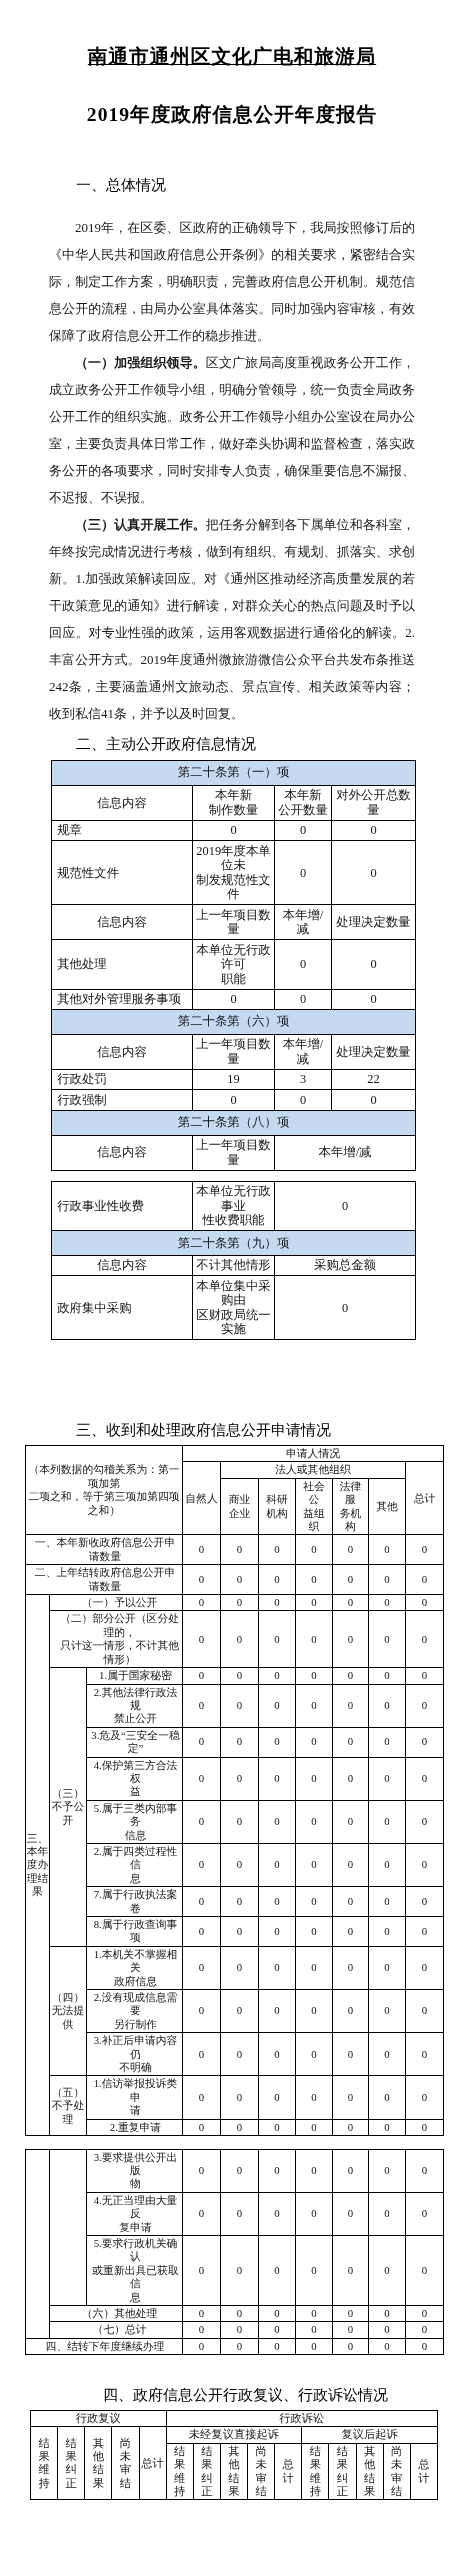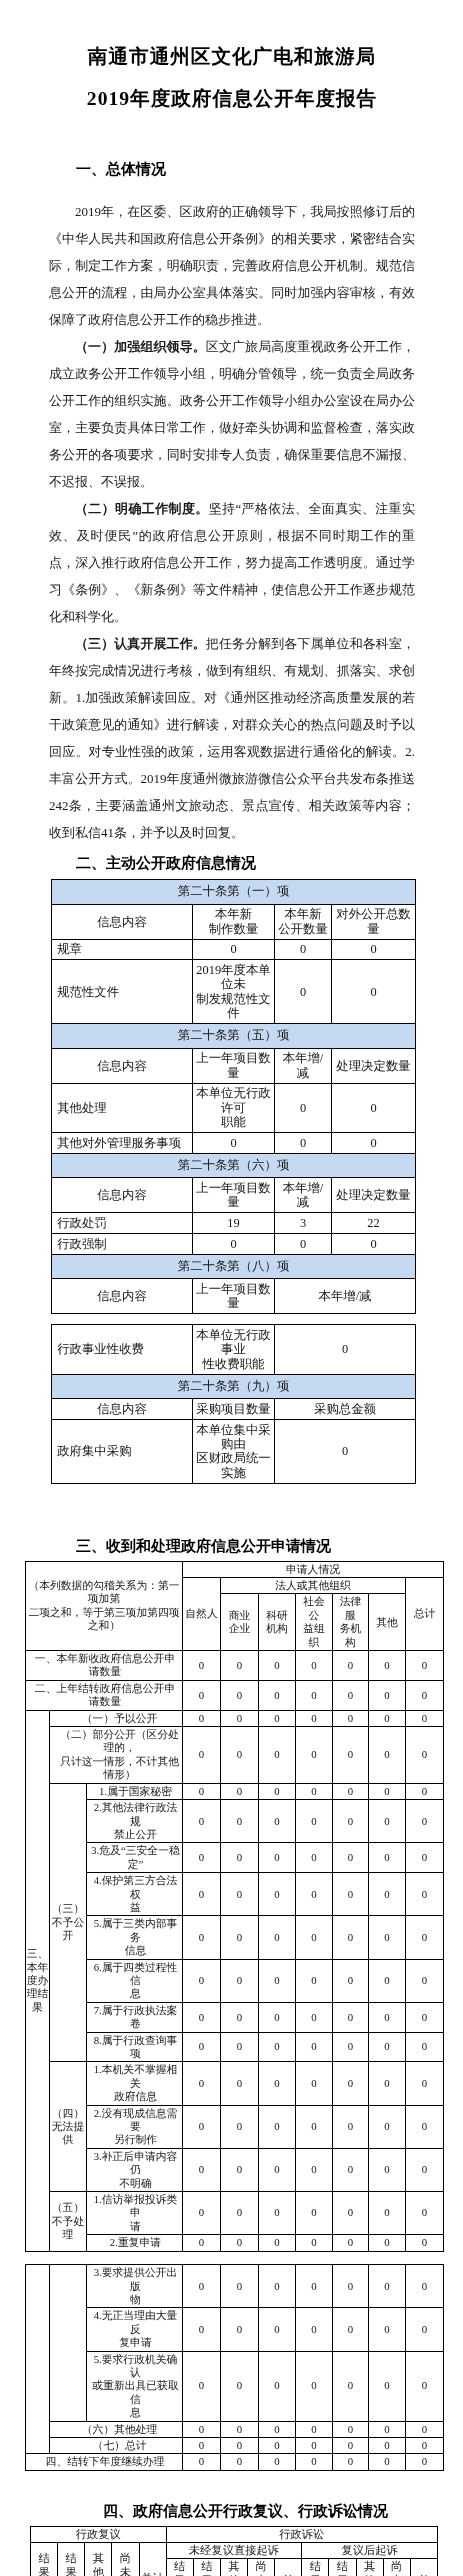--- a/index.html
+++ b/index.html
@@ -5,28 +5,28 @@
   html,body{margin:0;padding:0;background:#e9e9e9;}
   .doc{
     width:464px;height:2576px;margin:0 auto;background:#ffffff;overflow:hidden;
     font-family:"Liberation Serif","DejaVu Serif",serif;color:#151515;
   }
   .title-wrap{padding-top:45px;}
   .doc-title{
     text-align:center;font-weight:bold;font-size:19.6px;line-height:23px;
     letter-spacing:1px;color:#000;
   }
-  .doc-title.first{margin-bottom:19px;}
+  .doc-title.first{margin-bottom:35px;text-decoration:underline;}
   .sec-h{
-    font-family:"Liberation Sans","DejaVu Sans",sans-serif;font-weight:bold;
+    font-family:"Liberation Sans","DejaVu Sans",sans-serif;font-weight:normal;
     font-size:15px;line-height:19.6px;margin:0 49px;padding-left:27px;color:#000;
   }
   #h1{margin-top:49px;margin-bottom:19.6px;}
   #h2{margin-top:7.2px;margin-bottom:6.2px;}
-  #h3{margin-top:52px;margin-bottom:5.2px;}
+  #h3{margin-top:80px;margin-bottom:5.2px;}
   #h4{margin-top:30px;margin-bottom:5.2px;text-align:center;}
   .para{
     margin:0 49px;font-size:13px;line-height:27px;text-align:justify;
     text-indent:2em;color:#1a1a1a;
   }
   .lead{font-weight:bold;}
 
   table{border-collapse:collapse;table-layout:fixed;}
   td,th{border:1px solid #000;vertical-align:middle;overflow:hidden;}
   .band th{background:#c5d9f1;font-weight:normal;height:21.6px;font-size:12.4px;text-align:center;}
@@ -54,21 +54,20 @@
 <div class="doc">
 
   <div class="title-wrap">
     <div class="doc-title first">南通市通州区文化广电和旅游局</div>
     <div class="doc-title">2019年度政府信息公开年度报告</div>
   </div>
 
   <div id="h1" class="sec-h">一、总体情况</div>
   <p class="para">2019年，在区委、区政府的正确领导下，我局按照修订后的《中华人民共和国政府信息公开条例》的相关要求，紧密结合实际，制定工作方案，明确职责，完善政府信息公开机制。规范信息公开的流程，由局办公室具体落实。同时加强内容审核，有效保障了政府信息公开工作的稳步推进。</p>
   <p class="para"><span class="lead">（一）加强组织领导。</span><span>区文广旅局高度重视政务公开工作，成立政务公开工作领导小组，明确分管领导，统一负责全局政务公开工作的组织实施。政务公开工作领导小组办公室设在局办公室，主要负责具体日常工作，做好牵头协调和监督检查，落实政务公开的各项要求，同时安排专人负责，确保重要信息不漏报、不迟报、不误报。</span></p>
-  <p class="para"><span class="lead">（二）明确工作制度。</span><span>坚持“严格依法、全面真实、注重实效、及时便民”的政府信息公开原则，根据不同时期工作的重点，深入推行政府信息公开工作，努力提高工作透明度。通过学习《条例》、《新条例》等文件精神，使信息公开工作逐步规范化和科学化。</span></p>
   <p class="para"><span class="lead">（三）认真开展工作。</span><span>把任务分解到各下属单位和各科室，年终按完成情况进行考核，做到有组织、有规划、抓落实、求创新。1.加强政策解读回应。对《通州区推动经济高质量发展的若干政策意见的通知》进行解读，对群众关心的热点问题及时予以回应。对专业性强的政策，运用客观数据进行通俗化的解读。2.丰富公开方式。2019年度通州微旅游微信公众平台共发布条推送242条，主要涵盖通州文旅动态、景点宣传、相关政策等内容；收到私信41条，并予以及时回复。</span></p>
 
   <div id="h2" class="sec-h">二、主动公开政府信息情况</div>
 
   <table class="t2 t2a">
     <colgroup>
         <col style="width:141px">
         <col style="width:82px">
         <col style="width:57px">
         <col style="width:84px">
@@ -91,23 +90,20 @@
           <td>0</td>
           <td>0</td>
     </tr>
     <tr>
       <td class="lbl">规范性文件</td>
           <td>2019年度本单位未
 制发规范性文件</td>
           <td>0</td>
           <td>0</td>
     </tr>
-    <tr class="band">
-          <th colspan="4">第二十条第（五）项</th>
-        </tr>
     <tr>
       <td>信息内容</td>
           <td>上一年项目数量</td>
           <td>本年增/减</td>
           <td>处理决定数量</td>
     </tr>
     <tr>
       <td class="lbl">其他处理</td>
           <td>本单位无行政许可
 职能</td>
@@ -164,21 +160,21 @@
       <td class="lbl">行政事业性收费</td>
           <td>本单位无行政事业
 性收费职能</td>
           <td colspan="2">0</td>
     </tr>
     <tr class="band">
           <th colspan="4">第二十条第（九）项</th>
         </tr>
     <tr>
       <td>信息内容</td>
-          <td>采购项目数量</td>
+          <td>不计其他情形</td>
           <td colspan="2">采购总金额</td>
     </tr>
     <tr>
       <td class="lbl">政府集中采购</td>
           <td>本单位集中采购由
 区财政局统一实施</td>
           <td colspan="2">0</td>
     </tr>
   </tbody>
     </table>
@@ -317,21 +313,21 @@
 信息</td>
       <td>0</td>
           <td>0</td>
           <td>0</td>
           <td>0</td>
           <td>0</td>
           <td>0</td>
           <td>0</td>
     </tr>
     <tr>
-      <td class="lbl">6.属于四类过程性信
+      <td class="lbl">2.属于四类过程性信
 息</td>
       <td>0</td>
           <td>0</td>
           <td>0</td>
           <td>0</td>
           <td>0</td>
           <td>0</td>
           <td>0</td>
     </tr>
     <tr>

